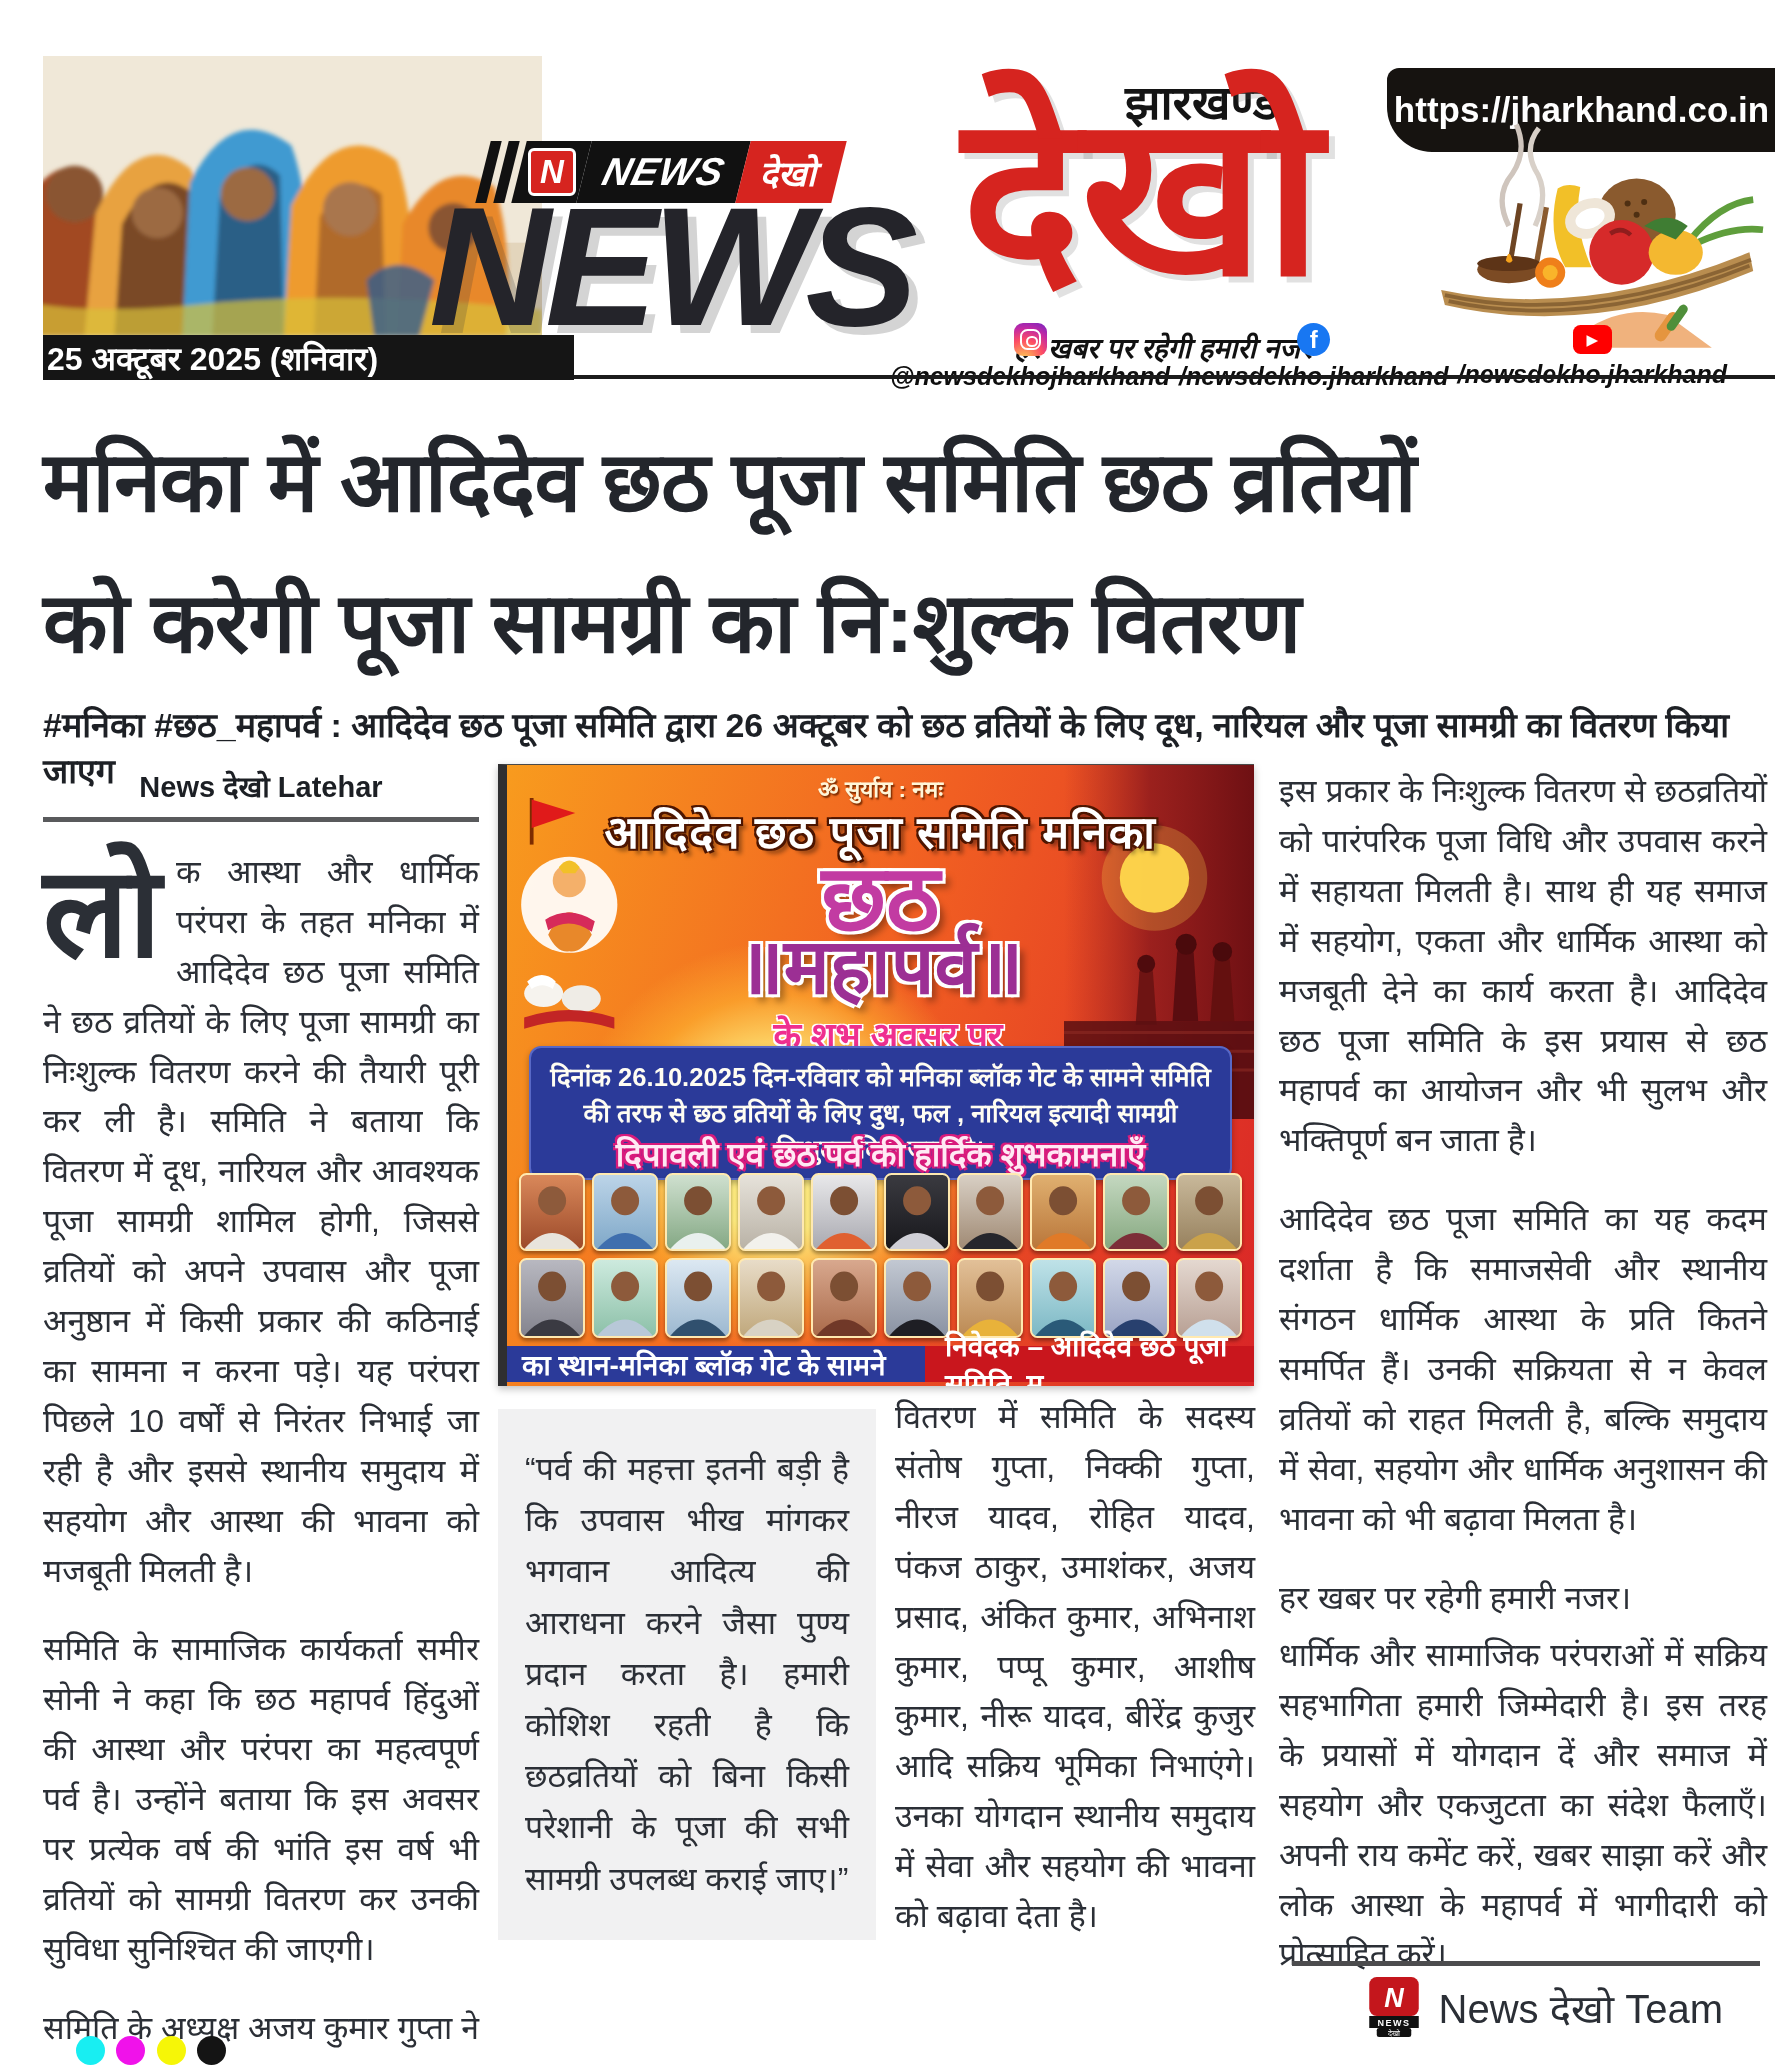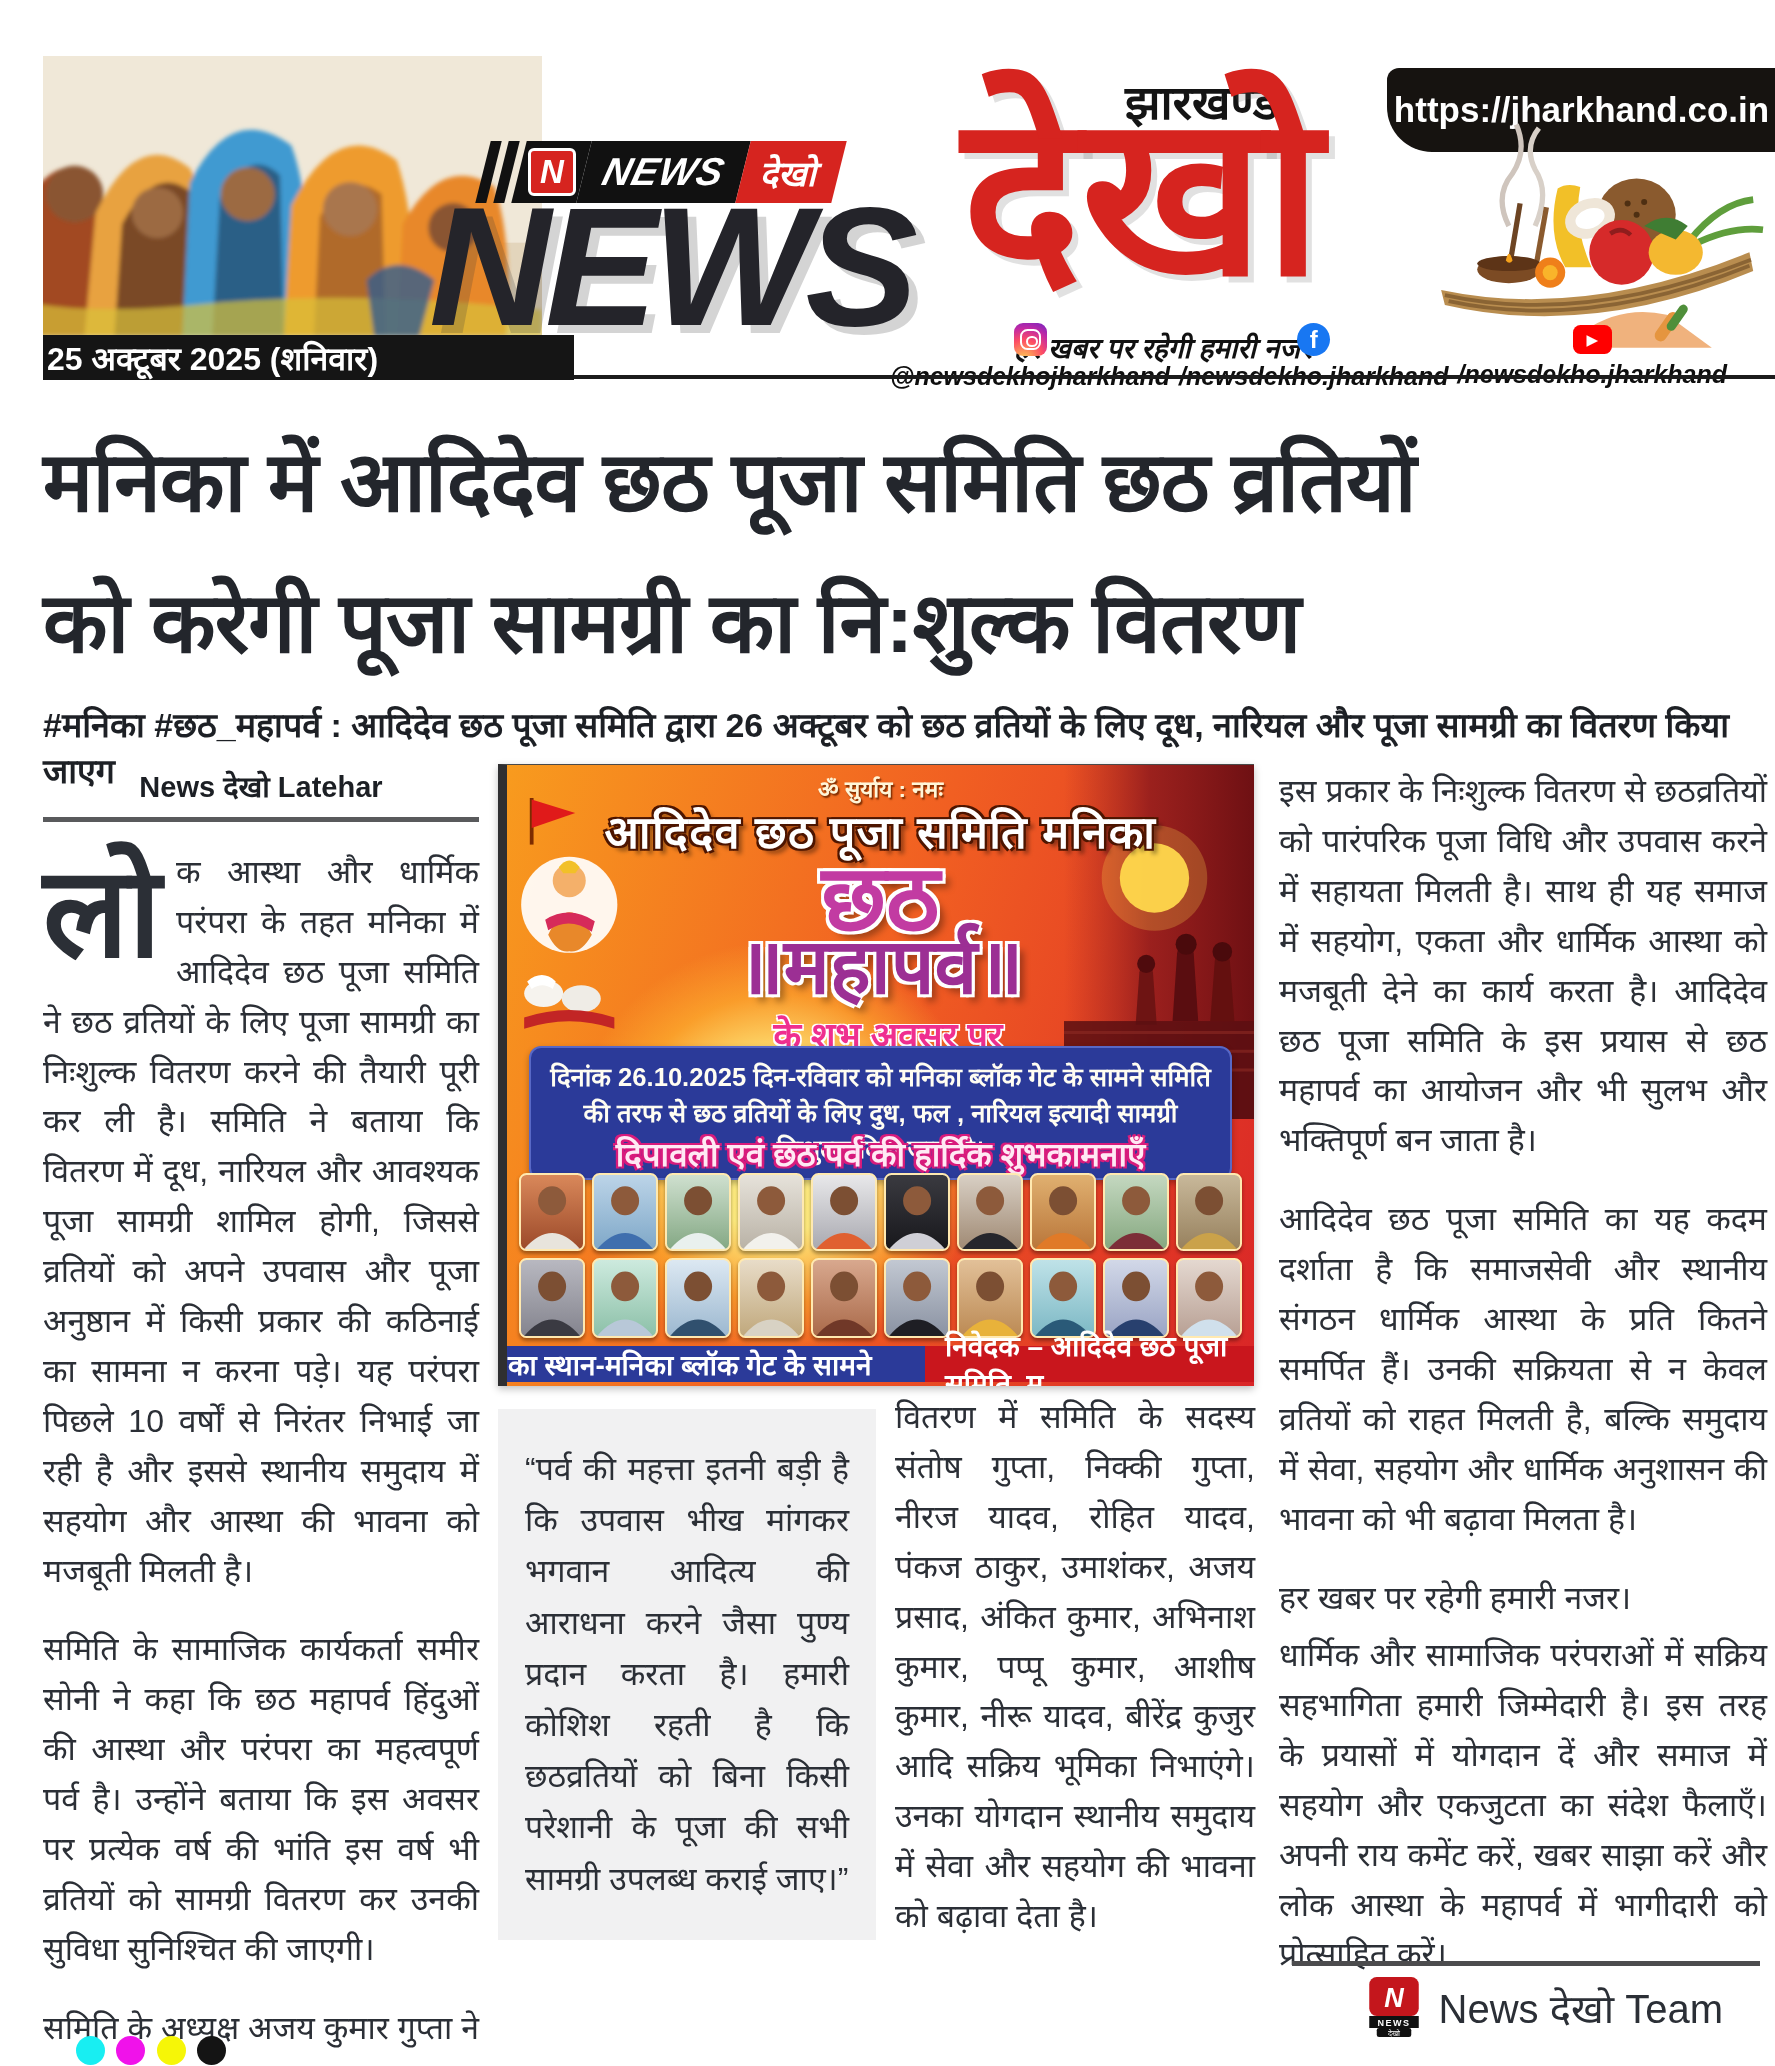--- a/index.html
+++ b/index.html
@@ -81,21 +81,21 @@
               border-radius:12px; padding:10.5px 16.6px; color:#fffdf2; font-weight:800; font-size:25.6px; line-height:1.42; text-align:center;
               box-shadow:0 3px 6px rgba(0,0,0,0.3); }
   .p-greet { top:366px; font-size:33px; font-weight:900; color:#ffe9f4;
              text-shadow:2.3px 2.3px 0 #d81b7c,-2.3px -2.3px 0 #d81b7c,2.3px -2.3px 0 #d81b7c,-2.3px 2.3px 0 #d81b7c; }
   .p-photos { position:absolute; left:0; width:100%; display:flex; gap:6.8px; padding:0 12px; z-index:4; }
   .p-photos-1 { top:408px; height:78px; }
   .p-photos-2 { top:493px; height:80px; }
   .p-photo { flex:1; border-radius:7.5px; border:2.3px solid #ffe9b0; overflow:hidden; box-shadow:0 2.3px 3.8px rgba(0,0,0,0.35); }
   .p-photo svg { width:100%; height:100%; display:block; }
   .p-strip-blue { position:absolute; left:0; bottom:4.5px; width:56%; height:36px; background:#2b3a99; color:#fff; z-index:4;
-                  font-weight:900; font-size:28px; display:flex; align-items:center; padding-left:1px; }
+                  font-weight:900; font-size:28px; display:flex; align-items:center; padding-left:15px; }
   .p-strip-red { position:absolute; right:0; bottom:4.5px; width:44%; height:36px; background:#c9161d; color:#fff; z-index:4;
                  font-weight:900; font-size:28px; display:flex; align-items:center; padding-left:19.6px; }
   .p-left-art { position:absolute; left:1.5px; top:27px; width:119px; height:248px; z-index:2; }
   .p-right-art { position:absolute; right:0; top:0; width:190px; height:354px; z-index:1; }
   .p-left-art svg, .p-right-art svg { width:100%; height:100%; display:block; }
 
   
   .quote-block { position:absolute; left:498px; top:1409px; width:378px; background:#f1f1f2; padding:35px 27px;
                  font-size:32px; line-height:1.6; text-align:justify; color:#2b2f36; }
   .col-mid { position:absolute; left:895px; top:1393px; width:360px; }

